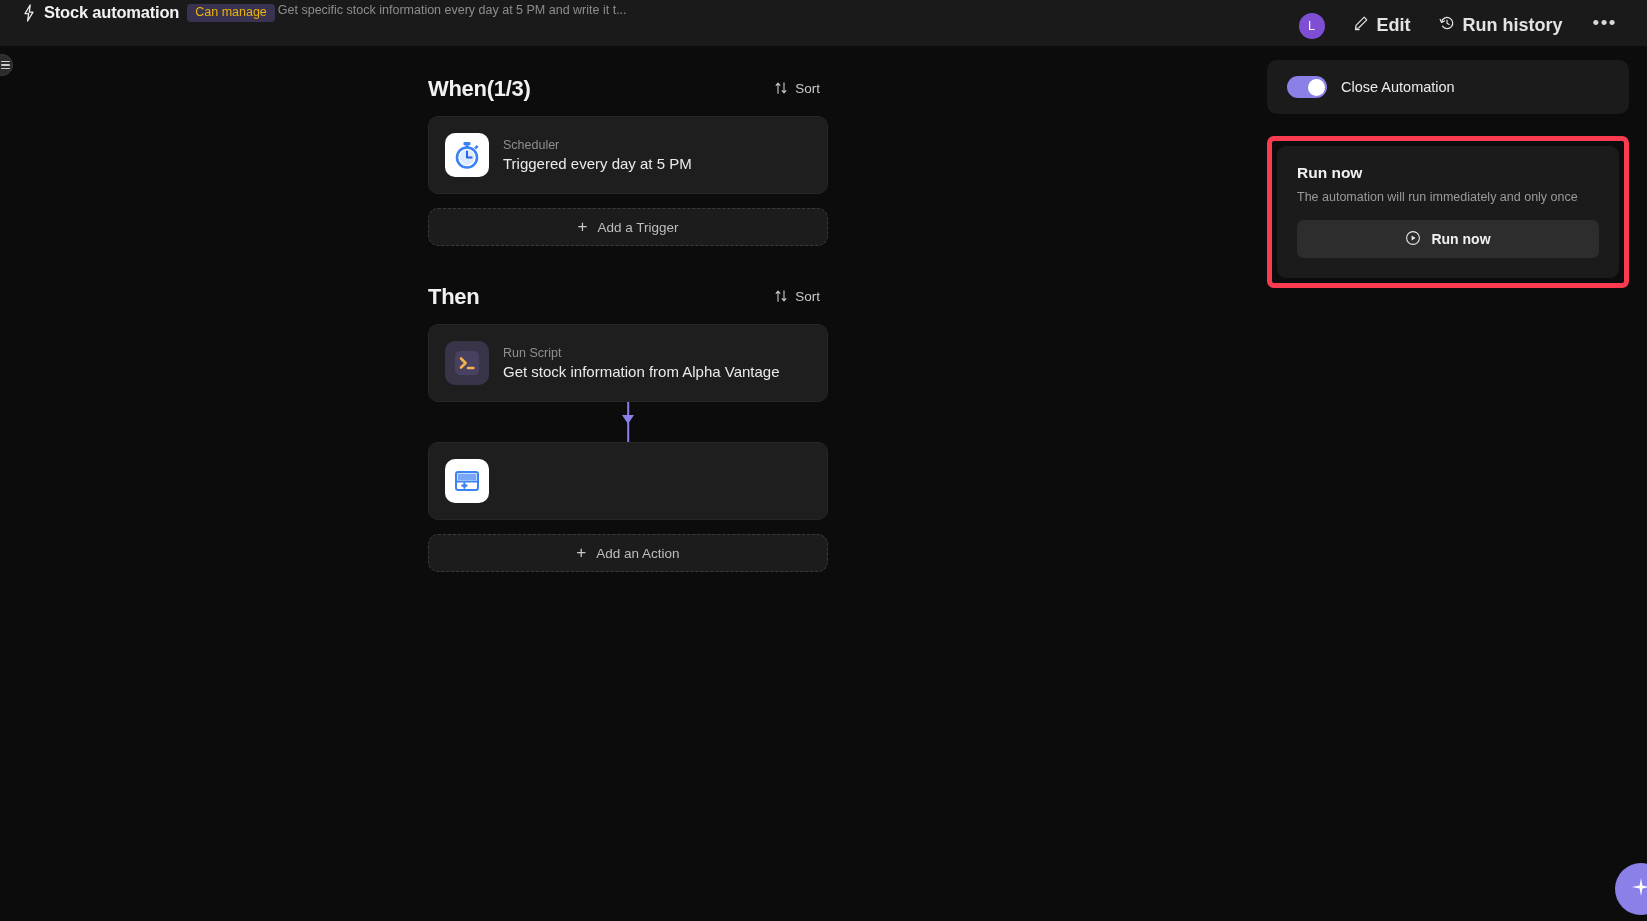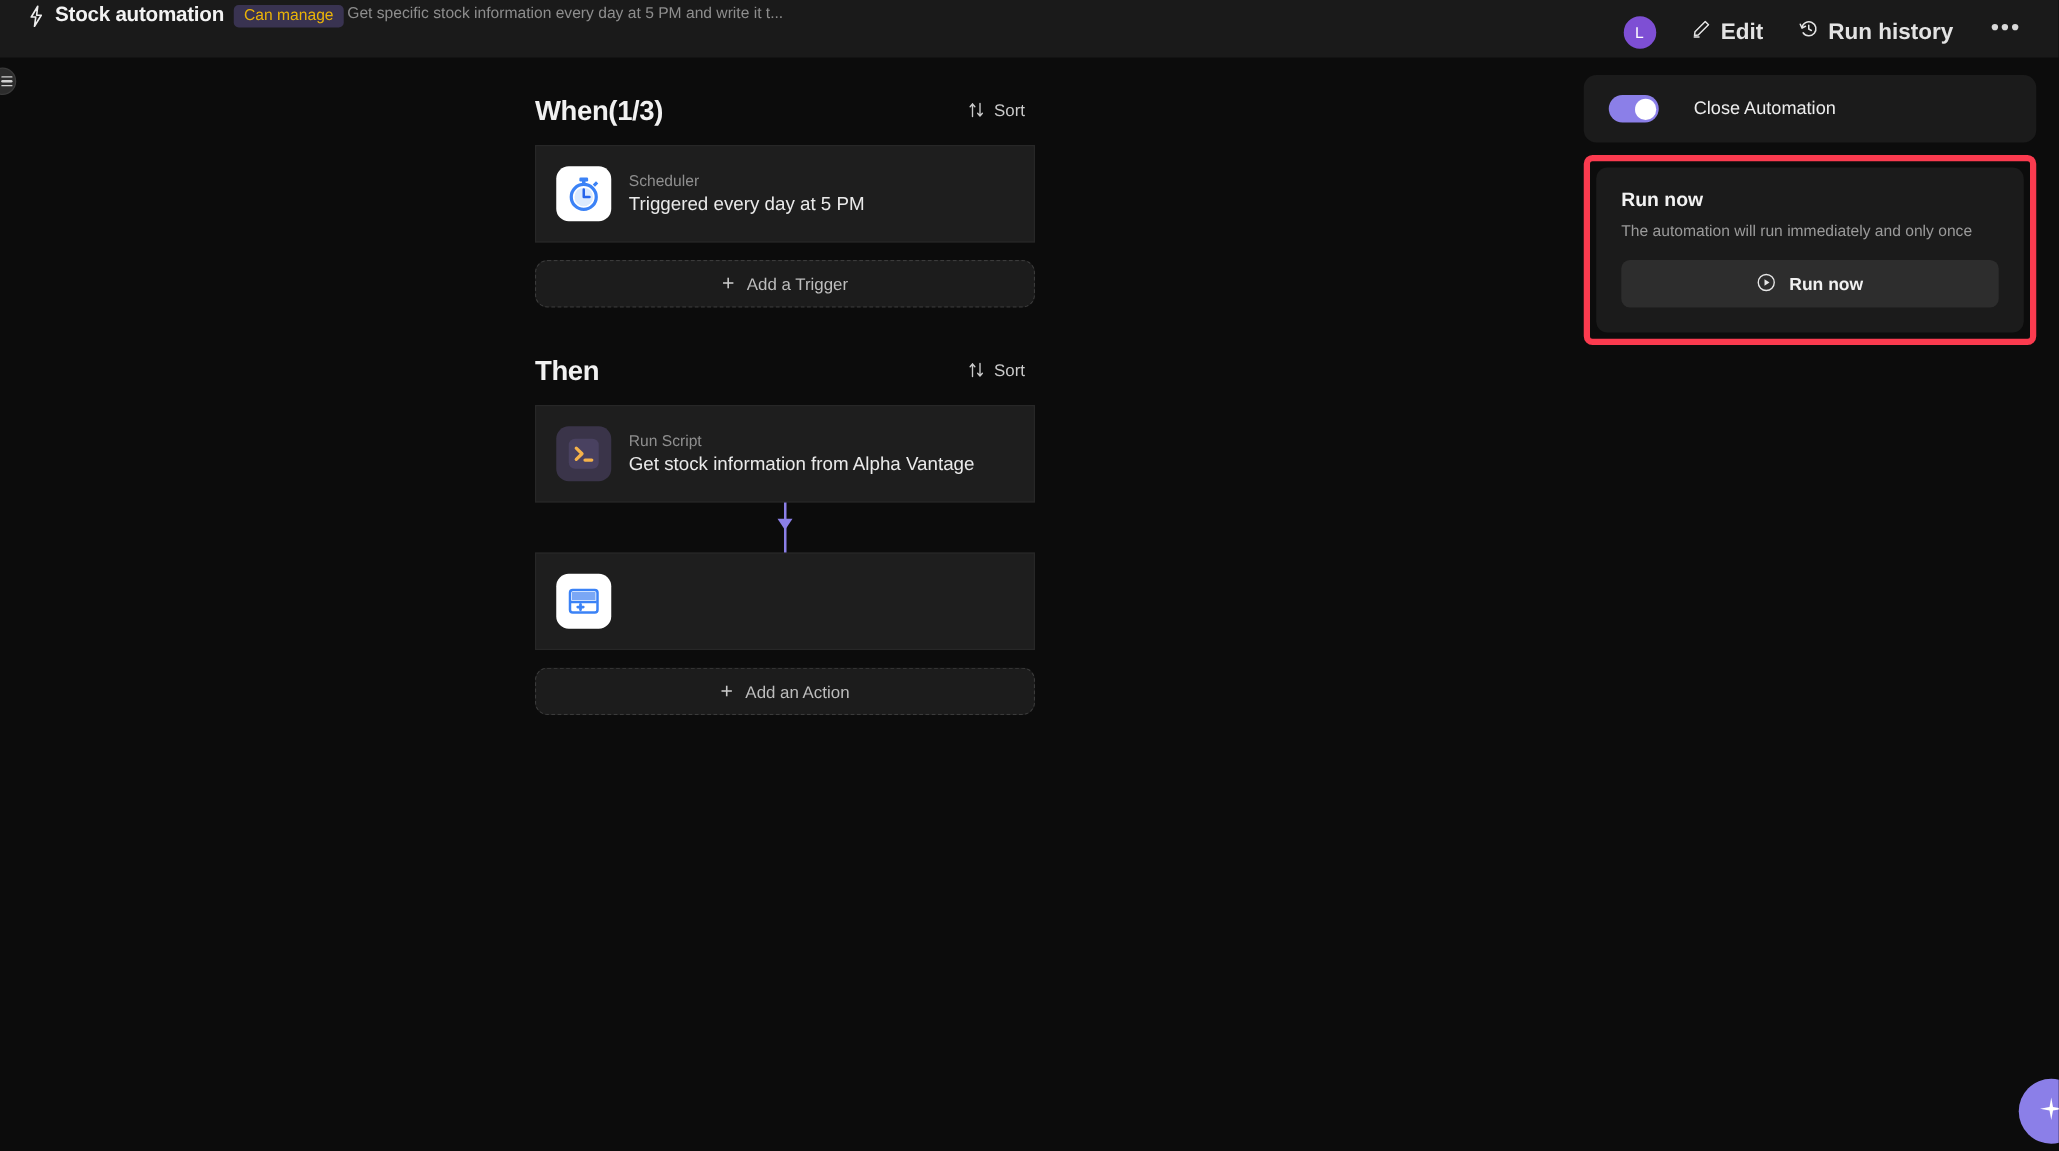--- a/index.html
+++ b/index.html
@@ -63,21 +63,21 @@
     margin-bottom: 14px; padding-right: 2px;
   }
   .sec-title { font-size: 22px; font-weight: bold; color: #f1f1f1; letter-spacing: -0.3px; }
   .sort-btn {
     display: flex; align-items: flex-start; gap: 7px;
     font-size: 13.5px; color: #c9c9c9; cursor: pointer;
     padding: 3px 6px; border-radius: 5px;
   }
 
   .card {
-    background: #1e1e1e; border: 1px solid #272727; border-radius: 0;
+    background: #1e1e1e; border: 1px solid #272727; border-radius: 10px;
     height: 78px; display: flex; align-items: center; gap: 14px;
     padding: 0 16px; cursor: pointer;
   }
   .card-icon {
     width: 44px; height: 44px; border-radius: 10px; flex: 0 0 44px;
     display: flex; align-items: center; justify-content: center; overflow: hidden;
   }
   .ic-white { background: #ffffff; }
   .ic-script { background: #3a3449; }
   .card-text { display: flex; flex-direction: column; gap: 3px; min-width: 0; }
@@ -99,34 +99,34 @@
     font-size: 13.5px; color: #bdbdbd; cursor: pointer;
   }
   .plus { font-size: 17px; color: #c9c9c9; line-height: 14px; font-weight: 300; }
 
   .sec-gap { height: 38px; }
 
   
   .right-panel { position: absolute; right: 18px; top: 60px; width: 362px; }
   .panel-box {
     background: #1b1b1b; border-radius: 10px; padding: 0 20px;
-    height: 54px; display: flex; align-items: center; gap: 28px;
+    height: 54px; display: flex; align-items: center; gap: 14px;
   }
   .toggle {
     width: 40px; height: 22px; border-radius: 11px; background: #8b7fe8;
     position: relative; flex: 0 0 40px; cursor: pointer;
   }
   .toggle .knob {
     position: absolute; top: 2.5px; right: 2.5px; width: 17px; height: 17px;
     border-radius: 50%; background: #ffffff;
   }
   .toggle-label { font-size: 14.5px; color: #ececec; }
 
   .highlight-wrap {
-    margin-top: 10px;
+    margin-top: 22px;
     border: 5px solid #fb3b4f; border-radius: 7px; padding: 5px;
     background: #0c0c0c;
   }
   .runnow-box { background: #1b1b1b; border-radius: 9px; padding: 18px 20px 20px; }
   .runnow-title { font-size: 15.5px; font-weight: bold; color: #f2f2f2; margin-bottom: 8px; }
   .runnow-sub { font-size: 12.5px; color: #9a9a9a; margin-bottom: 16px; }
   .runnow-btn {
     height: 38px; background: #2d2d2d; border-radius: 7px;
     display: flex; align-items: center; justify-content: center; gap: 10px;
     font-size: 14px; font-weight: bold; color: #f0f0f0; cursor: pointer;

